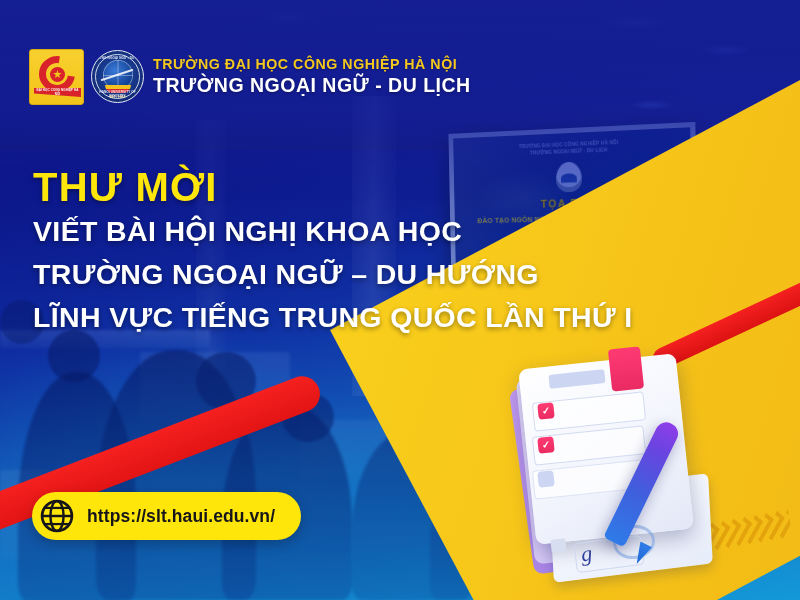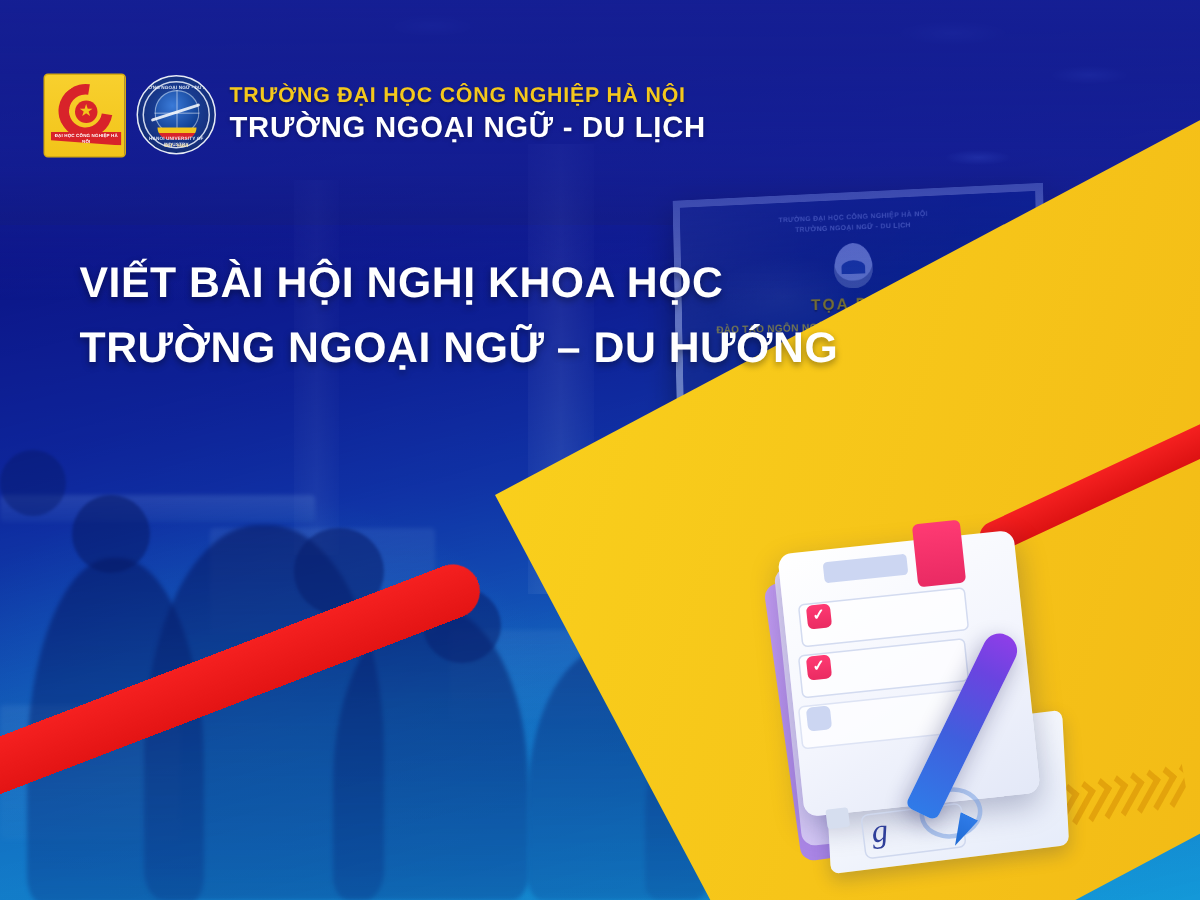--- a/index.html
+++ b/index.html
@@ -227,21 +227,20 @@
   .hl-main {
     color:#ffe60a; font-size:40px; font-weight:bold;
     letter-spacing:1.2px; line-height:1.06;
     text-shadow:0 2px 5px rgba(0,0,0,.38);
   }
   .hl-sub {
     color:#ffffff; font-size:28.5px; font-weight:bold;
     letter-spacing:.35px; line-height:1.32; margin-top:5px;
     text-shadow:0 2px 5px rgba(0,0,0,.40);
     white-space:nowrap;
-    margin-left:20px;
   }
 
   
   .yellow-wedge {
     position:absolute; left:330px; top:330px; width:640px; height:420px;
     background:linear-gradient(135deg,#f9cf1c 0%, #f5c118 48%, #efb313 100%);
     transform:rotate(-28deg);
     transform-origin:left top;
   }
   .chevrons {
@@ -480,18 +479,30 @@
       <div class="seal-year">SLT - HaUI</div>
     </div>
 
     <div class="hdr-text">
       <div class="hdr-l1">TRƯỜNG ĐẠI HỌC CÔNG NGHIỆP HÀ NỘI</div>
       <div class="hdr-l2">TRƯỜNG NGOẠI NGỮ - DU LỊCH</div>
     </div>
   </div>
 
   <div class="headline">
+    <div class="hl-main">THƯ MỜI</div>
     <div class="hl-sub">VIẾT BÀI HỘI NGHỊ KHOA HỌC</div>
     <div class="hl-sub">TRƯỜNG NGOẠI NGỮ – DU HƯỚNG</div>
+    <div class="hl-sub">LĨNH VỰC TIẾNG TRUNG QUỐC LẦN THỨ I</div>
   </div>
 
+  <div class="url-pill">
+    <svg class="globe-ic" viewBox="0 0 32 32">
+      <circle cx="16" cy="16" r="14" fill="none" stroke="#15151a" stroke-width="2.6"></circle>
+      <ellipse cx="16" cy="16" rx="6.2" ry="14" fill="none" stroke="#15151a" stroke-width="2.3"></ellipse>
+      <line x1="2" y1="16" x2="30" y2="16" stroke="#15151a" stroke-width="2.3"></line>
+      <line x1="4.6" y1="8.4" x2="27.4" y2="8.4" stroke="#15151a" stroke-width="2.1"></line>
+      <line x1="4.6" y1="23.6" x2="27.4" y2="23.6" stroke="#15151a" stroke-width="2.1"></line>
+    </svg>
+    <span class="url-txt">https://slt.haui.edu.vn/</span>
+  </div>
 
 </div>
 
 </body></html>

